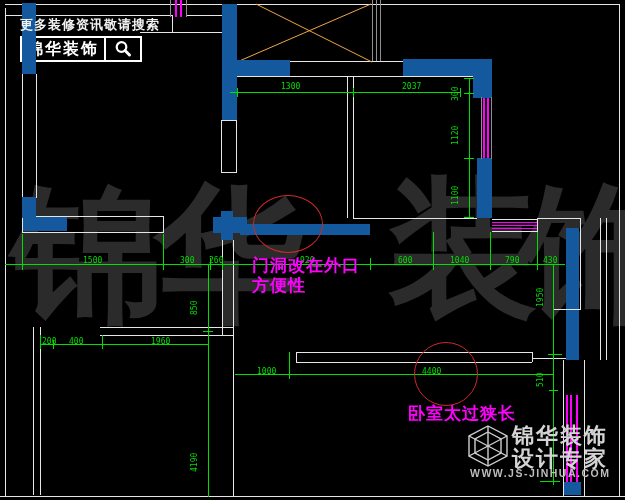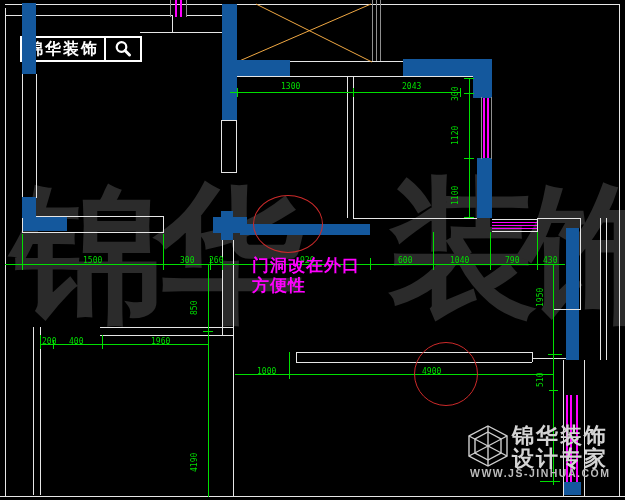--- a/index.html
+++ b/index.html
@@ -141,21 +141,21 @@
     <div class="wl" style="left:584px;top:360px;width:1px;height:137px"></div>
     <div class="mw" style="left:566px;top:395px;width:2px;height:87px"></div>
     <div class="mw" style="left:570px;top:395px;width:2px;height:87px"></div>
     <div class="mw" style="left:576px;top:395px;width:2px;height:87px"></div>
 
     <div class="gd" style="left:230px;top:92px;width:231px;height:1px"></div>
     <div class="gd" style="left:237px;top:88px;width:1px;height:9px"></div>
     <div class="gd" style="left:353px;top:88px;width:1px;height:9px"></div>
     <div class="gd" style="left:460px;top:88px;width:1px;height:9px"></div>
     <span class="glab" style="left:281px;top:83px">1300</span>
-    <span class="glab" style="left:402px;top:83px">2043</span>
+    <span class="glab" style="left:402px;top:83px">2037</span>
 
     <div class="gd" style="left:469px;top:78px;width:1px;height:140px"></div>
     <div class="gd" style="left:464px;top:78px;width:10px;height:1px"></div>
     <div class="gd" style="left:464px;top:93px;width:10px;height:1px"></div>
     <div class="gd" style="left:464px;top:158px;width:10px;height:1px"></div>
     <div class="gd" style="left:464px;top:217px;width:10px;height:1px"></div>
     <span class="glabv" style="left:460px;top:93px">300</span>
     <span class="glabv" style="left:460px;top:137px">1120</span>
     <span class="glabv" style="left:460px;top:197px">1100</span>
 
@@ -193,31 +193,35 @@
     <div class="gd" style="left:40px;top:335px;width:1px;height:14px"></div>
     <div class="gd" style="left:53px;top:340px;width:1px;height:9px"></div>
     <div class="gd" style="left:102px;top:335px;width:1px;height:14px"></div>
     <span class="glab" style="left:42px;top:338px">200</span>
     <span class="glab" style="left:69px;top:338px">400</span>
     <span class="glab" style="left:151px;top:338px">1960</span>
 
     <div class="gd" style="left:235px;top:374px;width:318px;height:1px"></div>
     <div class="gd" style="left:289px;top:352px;width:1px;height:27px"></div>
     <span class="glab" style="left:257px;top:368px">1000</span>
-    <span class="glab" style="left:422px;top:368px">4900</span>
+    <span class="glab" style="left:422px;top:368px">4400</span>
 
     <div class="redcirc" style="left:253px;top:195px;width:68px;height:56px"></div>
     <div class="redcirc" style="left:414px;top:342px;width:62px;height:62px"></div>
   </div>
 
   <div class="note" style="left:252px;top:256px">
     <div>门洞改在外口</div>
     <div>方便性</div>
   </div>
-
+  <div class="note" style="left:408px;top:404px">卧室太过狭长</div>
+
+  <div class="hdr" style="left:20px;top:16px">
+    <div class="promo">更多装修资讯敬请搜索</div>
+  </div>
   <div class="logobox" style="left:20px;top:36px">
     <div class="logotxt">锦华装饰</div>
     <div class="logodiv"></div>
     <div class="magcell">
       <svg width="18" height="18" viewBox="0 0 18 18">
         <circle cx="7.5" cy="7" r="4.8" fill="none" stroke="#fff" stroke-width="2.2"></circle>
         <line x1="11" y1="10.5" x2="15.5" y2="15" stroke="#fff" stroke-width="3" stroke-linecap="round"></line>
       </svg>
     </div>
   </div>

